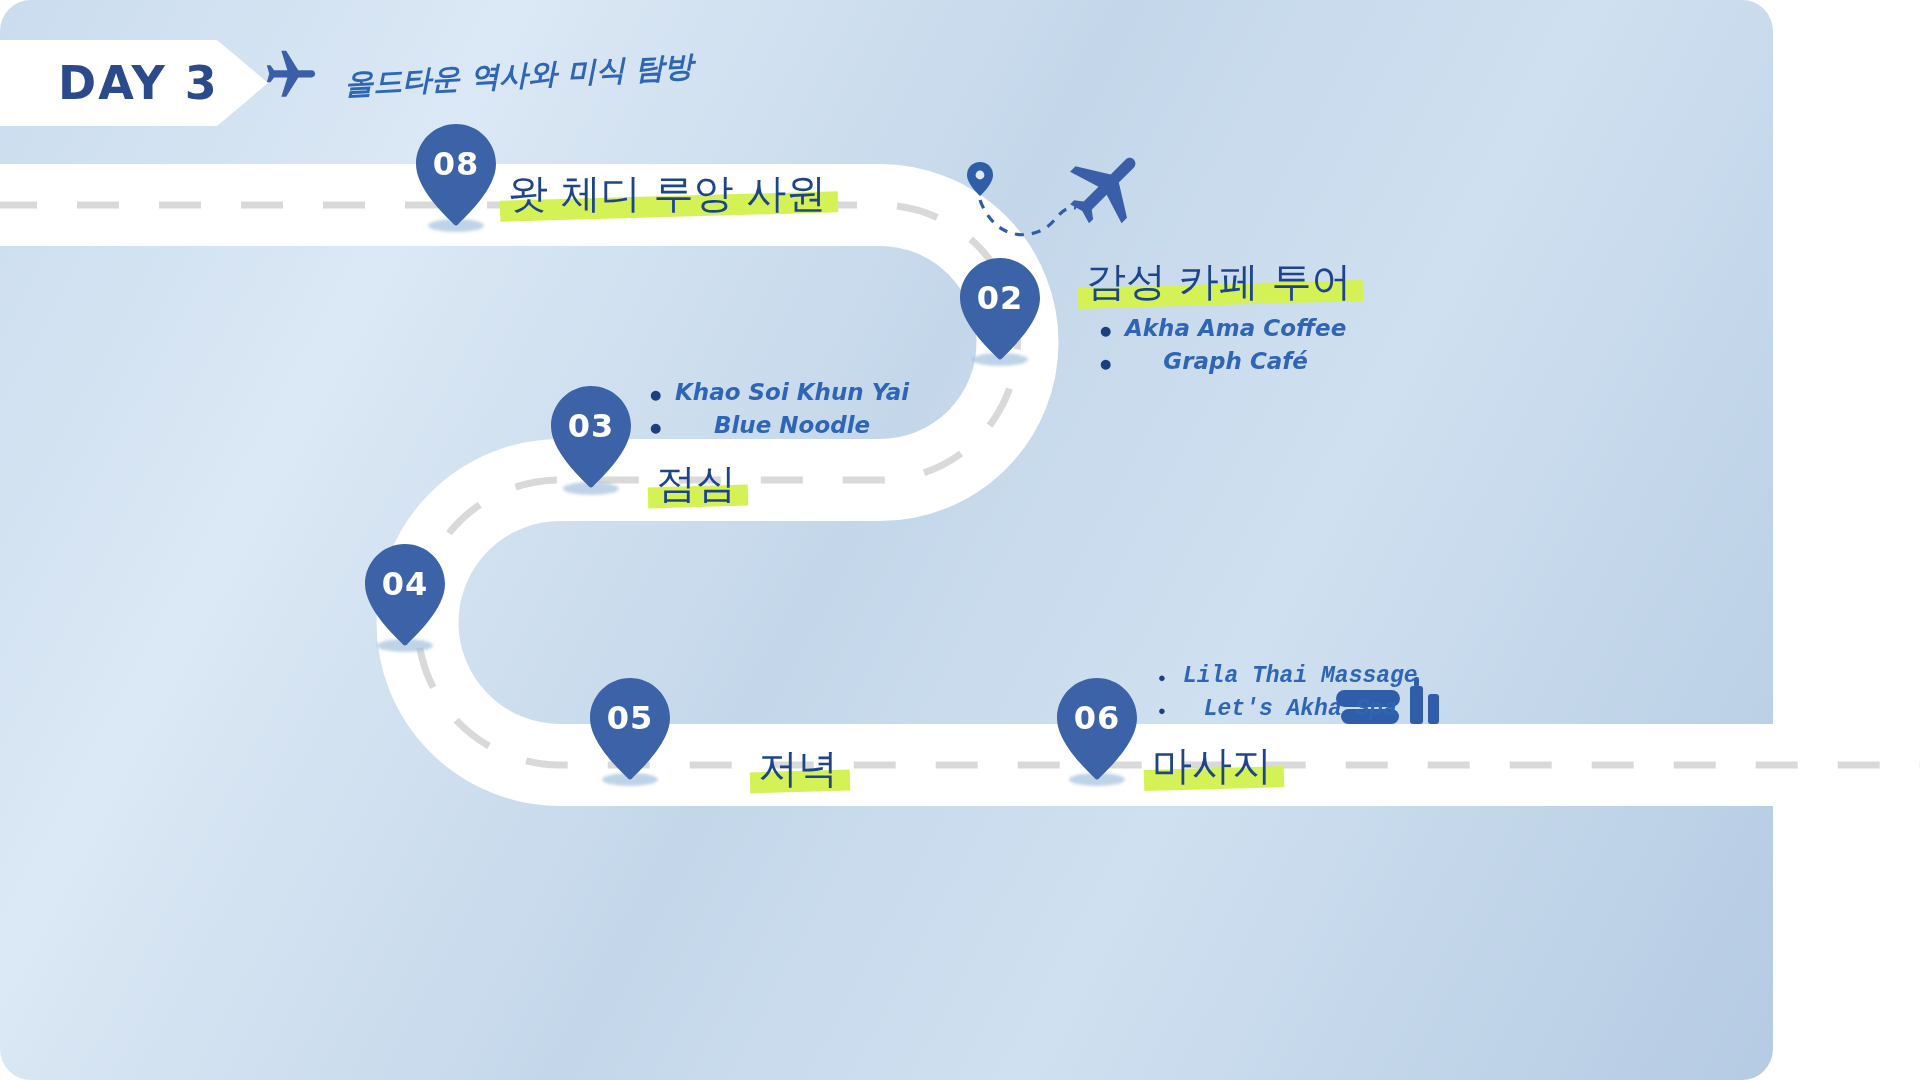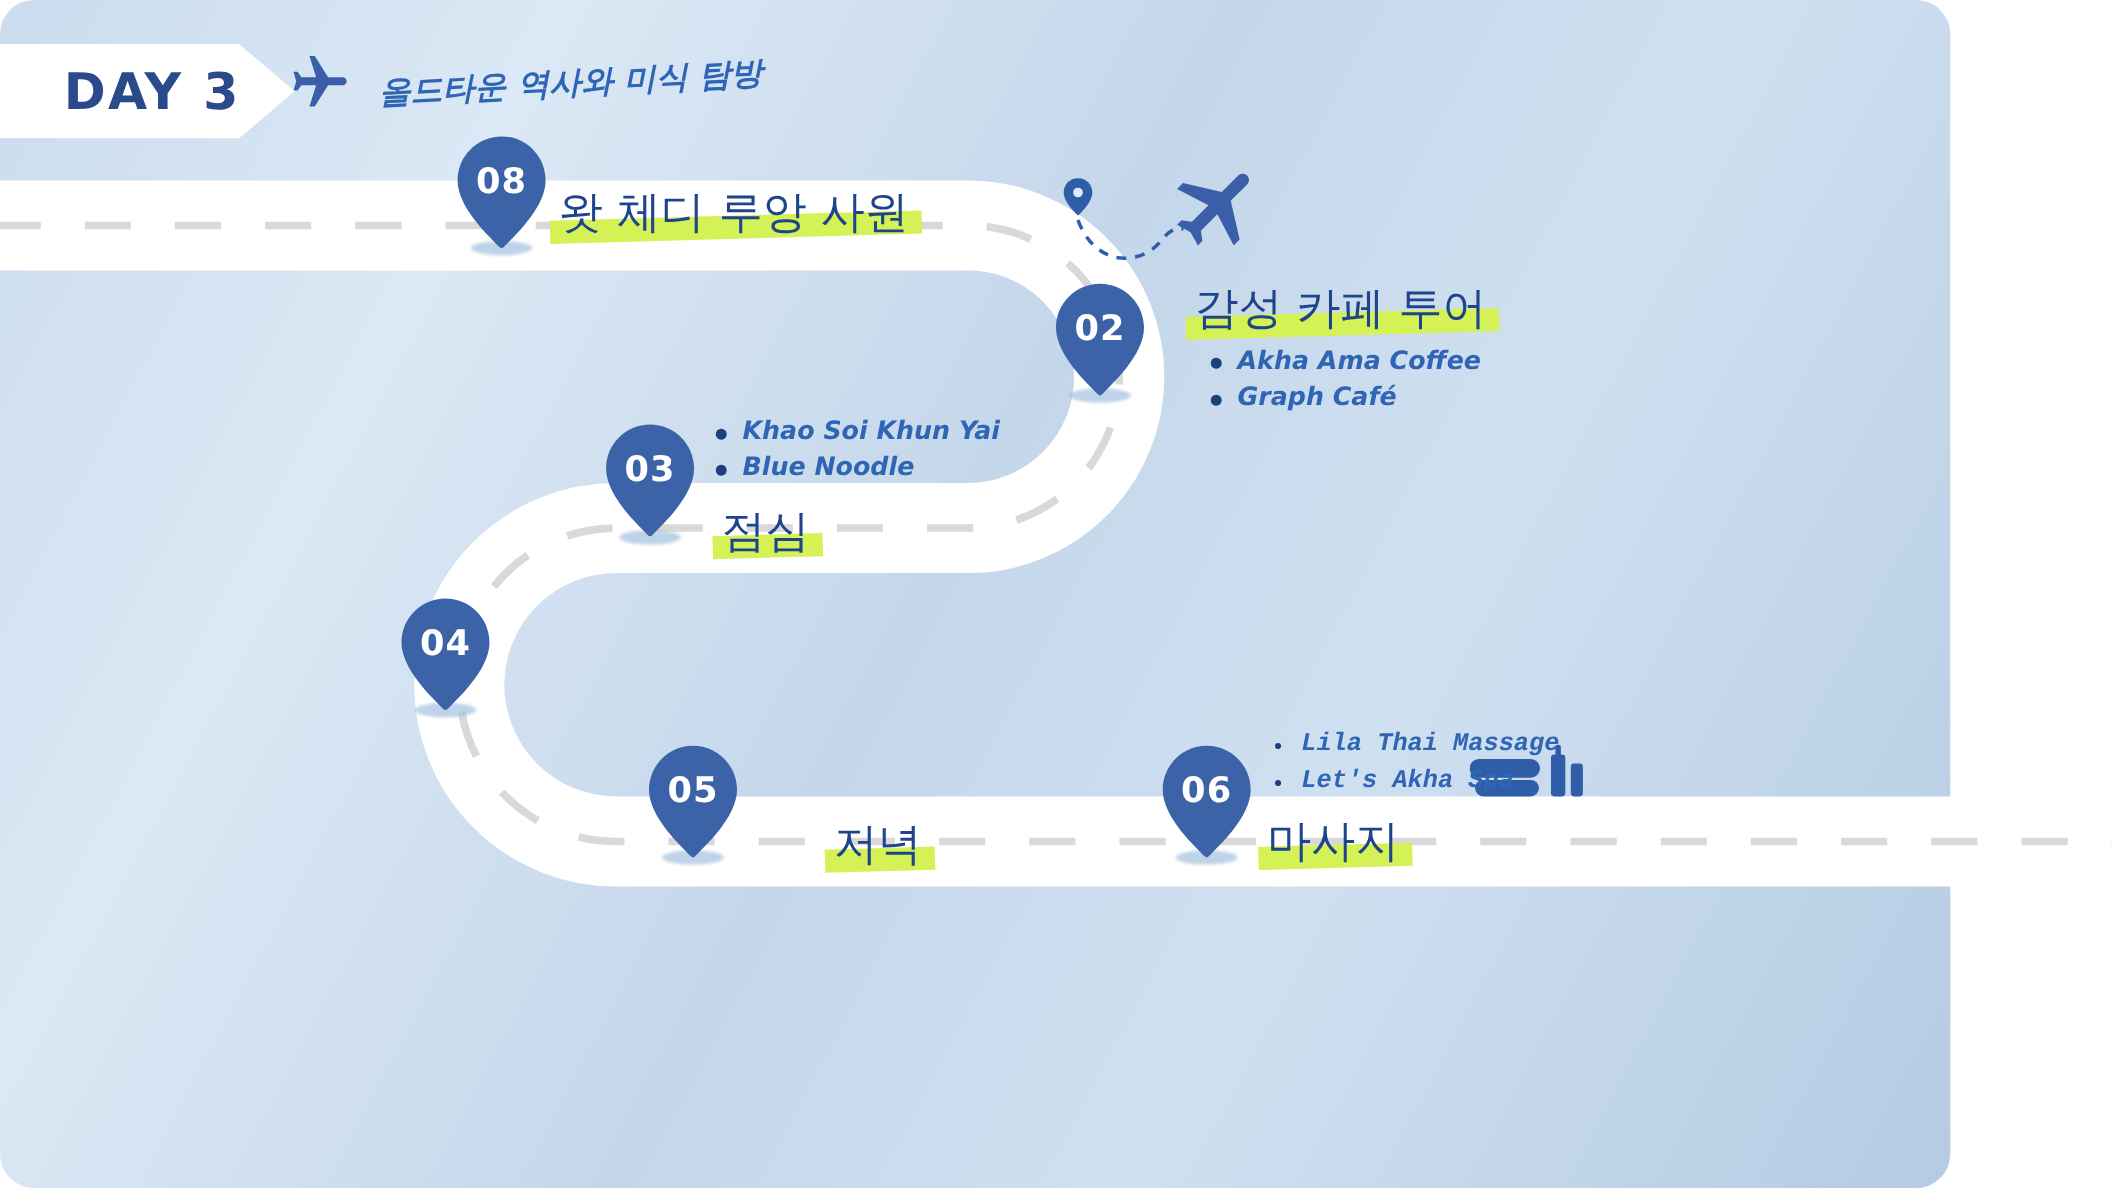--- a/index.html
+++ b/index.html
@@ -54,21 +54,21 @@
   }
   .stop-label .mark{
     position:absolute;left:-8px;right:-12px;bottom:-1px;height:21px;
     background:#d4f156;transform:rotate(-1.6deg);z-index:-1;
   }
   .stop-label .txt{position:relative;}
 
   
   .bullets{
     position:absolute;z-index:5;list-style:none;margin:0;padding:0;
-    font-size:23px;font-weight:600;font-style:italic;color:#2f65b5;line-height:33px;
+    font-size:23px;font-weight:600;font-style:italic;color:#2f65b5;line-height:33px;text-align:center;
   }
   .bullets li{position:relative;padding-left:27px;white-space:nowrap;}
   .bullets li::before{
     content:"●";position:absolute;left:2px;top:2px;font-size:13px;color:#1c3f7e;font-style:normal;
   }
 
   .spa-svg{position:absolute;left:1336px;top:674px;z-index:5;}
 </style>
 </head>
 <body>

